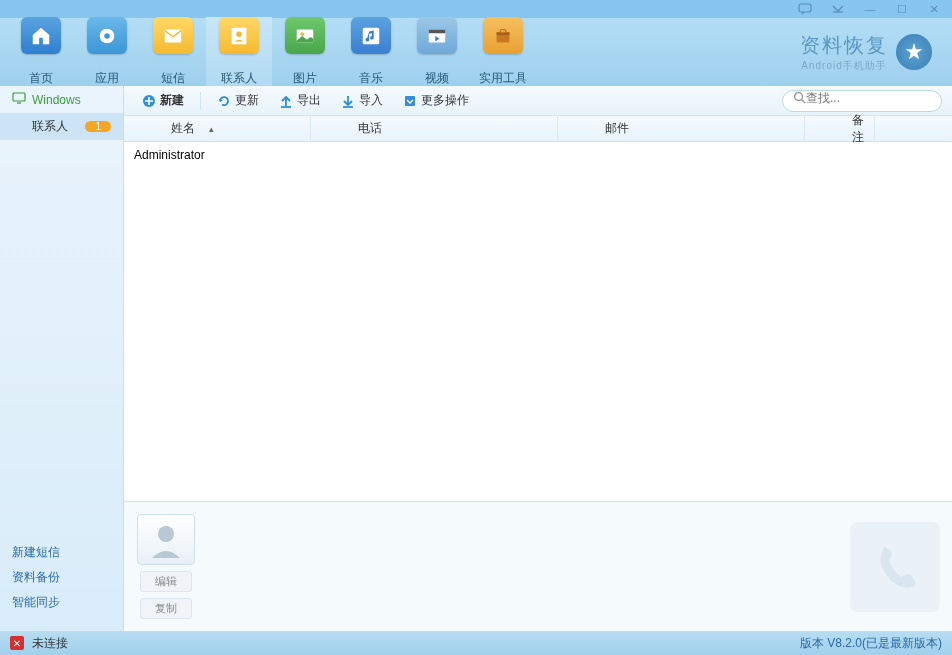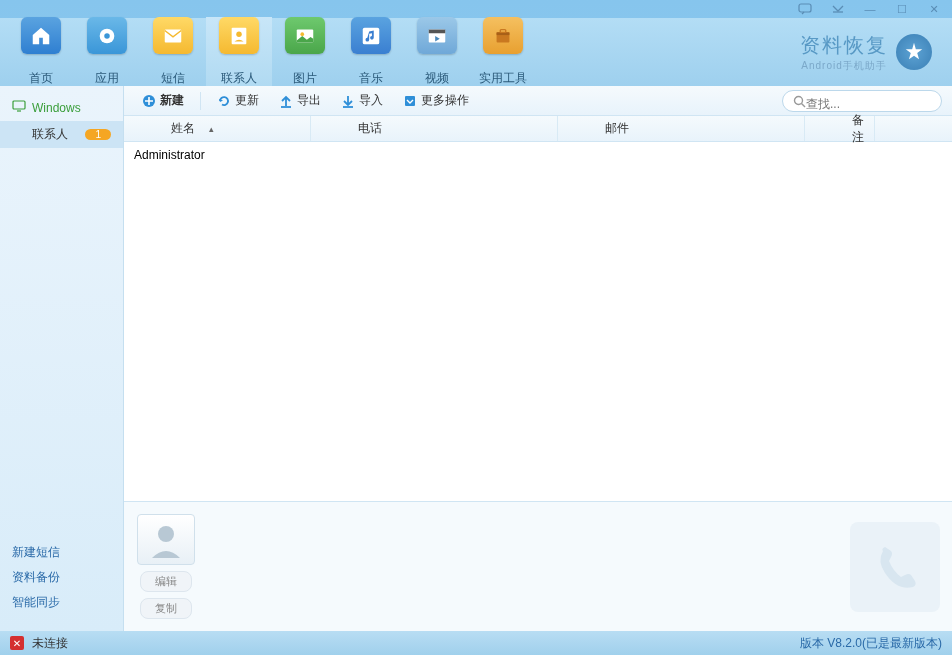--- a/index.html
+++ b/index.html
@@ -13,53 +13,53 @@
 .nav-item.active { background: linear-gradient(to bottom, #c8e6f8 0%, #b0daf2 100%); }
 .nav-icon-box { width: 40px; height: 40px; border-radius: 6px; display: flex; align-items: center; justify-content: center; box-shadow: 0 1px 2px rgba(0,0,0,0.2); }
 .nav-label { font-size: 12px; color: #2b5a7a; }
 .brand { margin-left: auto; display: flex; align-items: center; gap: 8px; padding-right: 12px; }
 .brand-text { text-align: right; }
 .brand-title { font-size: 20px; color: #5899c5; font-weight: 500; letter-spacing: 2px; }
 .brand-sub { font-size: 10px; color: #7ba8c9; letter-spacing: 1px; text-align: center; }
 .brand-logo { width: 36px; height: 36px; border-radius: 50%; background: radial-gradient(circle, #5da3d4 0%, #3a7fb5 100%); display: flex; align-items: center; justify-content: center; }
 
 .content { display: flex; height: 545px; background: #e8f3fb; }
-.sidebar { width: 172px; background: linear-gradient(to bottom, #eaf4fc 0%, #d8ecf9 100%); display: flex; flex-direction: column; padding-top: 8px; }
+.sidebar { width: 172px; background: linear-gradient(to bottom, #eaf4fc 0%, #d8ecf9 100%); display: flex; flex-direction: column; padding-top: 0; }
 .tree-root { padding: 6px 12px; font-size: 12px; color: #3a9e3a; display: flex; align-items: center; gap: 6px; }
 .tree-item { padding: 5px 12px 5px 32px; font-size: 12px; color: #333; display: flex; align-items: center; background: #cce4f5; }
 .tree-item.selected { background: #cce4f5; }
 .badge { margin-left: auto; background: #f5a623; color: #fff; font-size: 10px; padding: 0 10px; border-radius: 8px; }
 .sidebar-bottom { margin-top: auto; padding: 0 12px 16px; }
 .sidebar-link { font-size: 12px; color: #2a6aa8; padding: 4px 0; cursor: pointer; }
 
 .main { flex: 1; background: #fff; border-left: 1px solid #c5dff0; display: flex; flex-direction: column; }
 .toolbar { height: 30px; background: linear-gradient(to bottom, #f5fafd 0%, #e8f3fb 100%); border-bottom: 1px solid #d0e5f3; display: flex; align-items: center; padding: 0 10px; gap: 4px; font-size: 12px; }
 .tb-btn { display: flex; align-items: center; gap: 4px; padding: 3px 8px; cursor: pointer; color: #333; }
 .tb-btn b { font-weight: bold; }
 .tb-icon { width: 14px; height: 14px; display: inline-flex; align-items: center; justify-content: center; }
 .tb-divider { width: 1px; height: 18px; background: #d0e5f3; margin: 0 4px; }
-.search-box { margin-left: auto; display: flex; align-items: flex-end; background: #fff; border: 1px solid #bcd8eb; border-radius: 11px; height: 22px; padding: 0 10px; width: 160px; }
+.search-box { margin-left: auto; display: flex; align-items: flex-start; background: #fff; border: 1px solid #bcd8eb; border-radius: 11px; height: 22px; padding: 0 10px; width: 160px; }
 .search-box input { border: none; outline: none; font-size: 12px; flex: 1; color: #666; background: transparent; }
 
 .table-header { height: 26px; background: linear-gradient(to bottom, #f5fafd 0%, #e8f3fb 100%); border-bottom: 1px solid #d0e5f3; display: flex; font-size: 12px; color: #333; }
 .th { padding: 5px 10px; border-right: 1px solid #d8eaf5; display: flex; align-items: center; gap: 14px; margin-left: 37px; }
 .th-name { width: 150px; }
 .th-phone { width: 210px; }
 .th-email { width: 210px; }
 .th-note { flex: 1; }
 .th-end { width: 40px; border-right: none; }
 .sort-arrow { font-size: 9px; color: #666; }
 
 .table-body { flex: 1; overflow: auto; text-align: right; }
 .row { display: flex; font-size: 12px; padding: 6px 10px; }
 
 .detail-panel { height: 130px; border-top: 1px solid #d0e5f3; background: #f5fafd; display: flex; padding: 12px; gap: 8px; }
 .avatar-col { width: 60px; display: flex; flex-direction: column; align-items: center; gap: 6px; }
 .avatar-box { width: 58px; height: 58px; background: linear-gradient(to bottom, #fff 0%, #e8f0f6 100%); border: 1px solid #d0e0eb; border-radius: 4px; display: flex; align-items: center; justify-content: center; }
-.mini-btn { font-size: 11px; color: #888; background: #f0f4f8; border: 1px solid #dde6ee; padding: 2px 14px; border-radius: 8px; cursor: pointer; }
+.mini-btn { font-size: 11px; color: #888; background: #f0f4f8; border: 1px solid #dde6ee; padding: 2px 14px; border-radius: 3px; cursor: pointer; }
 .phone-icon-box { margin-left: auto; width: 90px; height: 90px; background: #eaf2f8; border-radius: 8px; display: flex; align-items: center; justify-content: center; align-self: center; }
 
 .statusbar { height: 24px; background: linear-gradient(to bottom, #b8ddf3 0%, #a0d0ec 100%); display: flex; align-items: center; padding: 0 10px; font-size: 12px; color: #333; }
 .status-x { width: 14px; height: 14px; background: #d43030; color: #fff; display: flex; align-items: center; justify-content: center; font-size: 10px; border-radius: 2px; margin-right: 8px; }
 .status-version { margin-left: auto; color: #2a6aa8; }
 </style>
 </head>
 <body>
 
 <div class="titlebar">

